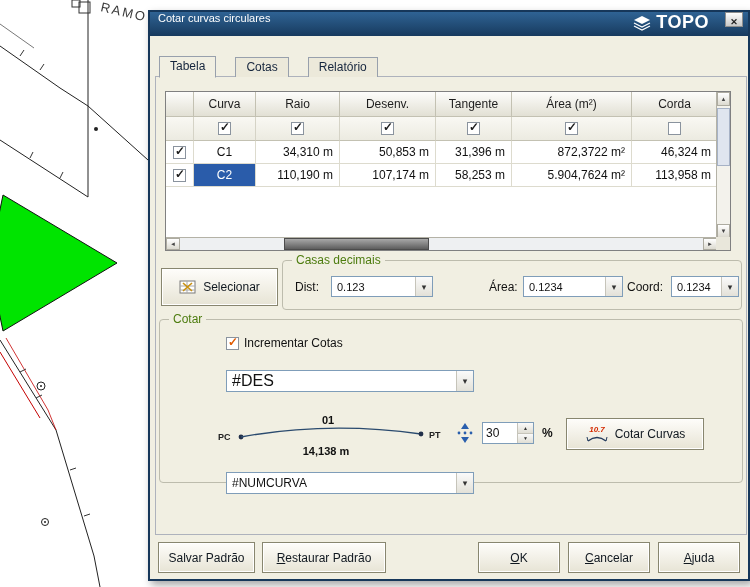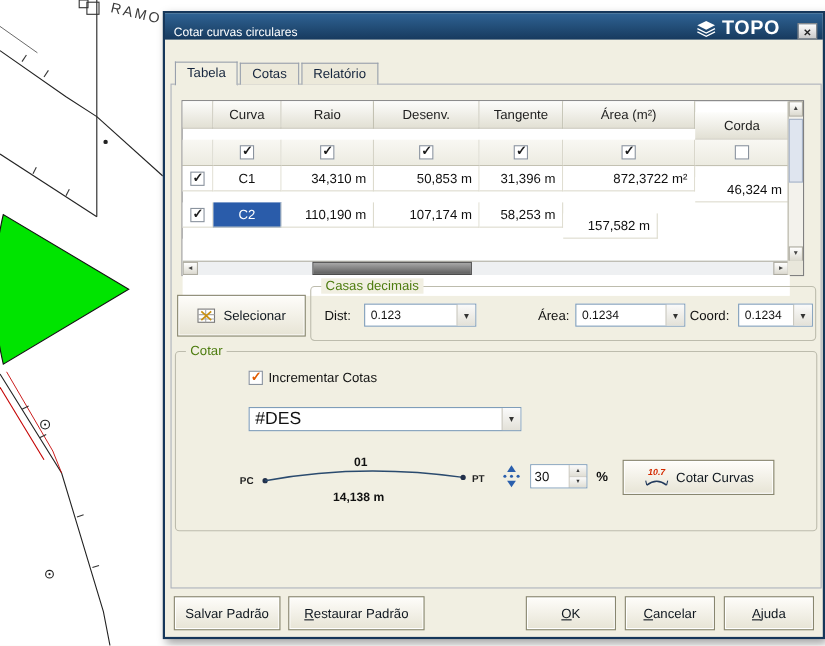--- a/index.html
+++ b/index.html
@@ -11,36 +11,36 @@
 
   
   .dialog {
     position: absolute; left: 148px; top: 10px; width: 602px; height: 571px;
     background: #f1efe2; border: 2px solid #16375a;
     box-shadow: 3px 4px 8px rgba(0,0,0,.35);
   }
   .titlebar {
     position: absolute; left: 0; top: 0; right: 0; height: 24px;
     background: linear-gradient(#2f6394, #173a5e);
-    color: #fff; display: flex; align-items: flex-end; padding: 0 5px 0 8px;
+    color: #fff; display: flex; align-items: flex-start; padding: 0 5px 0 8px;
   }
   .titlebar .title { flex: 1; font-size: 11px; }
   .brand { display: flex; align-items: center; gap: 4px; margin-right: 16px; }
   .brand-text { font-weight: bold; font-size: 18px; letter-spacing: .5px; color: #fff; }
   .close-btn {
     width: 18px; height: 15px; background: linear-gradient(#fdfdfd,#c9c9c9);
     border: 1px solid #8e8e8e; display: flex; align-items: center; justify-content: center;
   }
   .close-ic::after { content: "✕"; font-size: 9px; color: #222; font-weight: bold; }
 
   
   .tabstrip { position: absolute; left: 9px; top: 44px; height: 21px; display: flex; z-index: 3; }
   .tab {
     height: 20px; margin-top: 1px; padding: 2px 10px 0; font-size: 12px; color: #15253d;
-    background: #ece9da; border: 1px solid #98a0ac; border-bottom: none; margin-right: 2px;
+    background: #ece9da; border: 1px solid #98a0ac; border-bottom: none; margin-right: 19px;
   }
   .tab.active {
     height: 22px; margin-top: 0; background: #f1efe2; position: relative; z-index: 4;
     border-bottom: 1px solid #f1efe2; font-weight: normal;
   }
   .tabpage {
     position: absolute; left: 5px; top: 64px; width: 592px; height: 459px;
     border: 1px solid #aeb2bc; background: #f1efe2;
   }
 
@@ -59,21 +59,21 @@
     height: 24px; background: linear-gradient(#f9f8f3,#ecebe1);
     border-right: 1px solid #d5d3c6; border-bottom: 1px solid #c3c1b2;
     display: flex; align-items: center; justify-content: center;
   }
   .datarow .tc {
     height: 23px; background: #fff; border-right: 1px solid #dddbce; border-bottom: 1px solid #dddbce;
     display: flex; align-items: center; font-size: 12px; color: #101010;
   }
   .num { justify-content: flex-end; padding-right: 6px; }
   .center { justify-content: center; }
-  .gray { color: #9aa0a8; margin-top: 10px; }
+  .gray { color: #9aa0a8; }
   .sel { background: #2a5caa !important; color: #fff !important; }
   .tfill { height: 52px; background: #fff; width: 552px; }
 
   .cb { width: 13px; height: 13px; background: #fff; border: 1px solid #8a939e;
     position: relative; display: inline-block; vertical-align: middle; }
   .cb.checked::after { content: "✓"; position: absolute; left: 1px; top: -2px;
     font-size: 12px; font-weight: bold; color: #1c1c1c; line-height: 13px; }
   .cb.orange::after { color: #e05a00; }
 
   .vscroll { position: absolute; right: 0; top: 0; width: 14px; height: 146px;
@@ -231,21 +231,22 @@
         <div class="tc c6 num gray">46,324 m</div>
       </div>
       <div class="trow datarow">
         <div class="tc c0 center">
             <span class="cb checked"></span>
           </div>
         <div class="tc c1 center sel">C2</div>
         <div class="tc c2 num">110,190 m</div>
         <div class="tc c3 num">107,174 m</div>
         <div class="tc c4 num">58,253 m</div>
-        <div class="tc c6 num gray">157,582 m</div>
+        <div class="tc c5 num">5.904,7624 m²</div>
+        <div class="tc c6 num gray">113,958 m</div>
       </div>
       <div class="tfill"></div>
 
       <div class="vscroll">
         <div class="vs-btn vs-up"></div>
         <div class="vs-track">
           <div class="vs-thumb"></div>
         </div>
         <div class="vs-btn vs-down"></div>
       </div>
@@ -331,20 +332,24 @@
 
       <div class="push-btn" style="left:406px; top:98px; width:138px; height:32px; gap:6px;">
         <svg width="24" height="20" viewBox="0 0 24 20">
           <text x="12" y="8" text-anchor="middle" font-size="8" font-weight="bold" font-style="italic" fill="#d42a00">10.7</text>
           <path d="M3 17 Q12 10 21 17" stroke="#223a5c" stroke-width="1.3" fill="none"></path>
           <path d="M3 17 L2 13 M21 17 L22 13" stroke="#223a5c" stroke-width="1"></path>
         </svg>
         <span>Cotar Curvas</span>
       </div>
 
+      <div class="combo" style="left:66px; top:152px; width:248px; height:22px;">
+        <span class="combo-val" style="font-size:12px;">#NUMCURVA</span>
+        <span class="combo-arrow"></span>
+      </div>
     </div>
   </div>
 
   <div class="push-btn" style="left:8px; top:530px; width:97px; height:31px;">
     <span>Salvar Padrão</span>
   </div>
   <div class="push-btn" style="left:112px; top:530px; width:124px; height:31px;">
     <span class="uf">Restaurar Padrão</span>
   </div>
   <div class="push-btn" style="left:328px; top:530px; width:82px; height:31px;">

